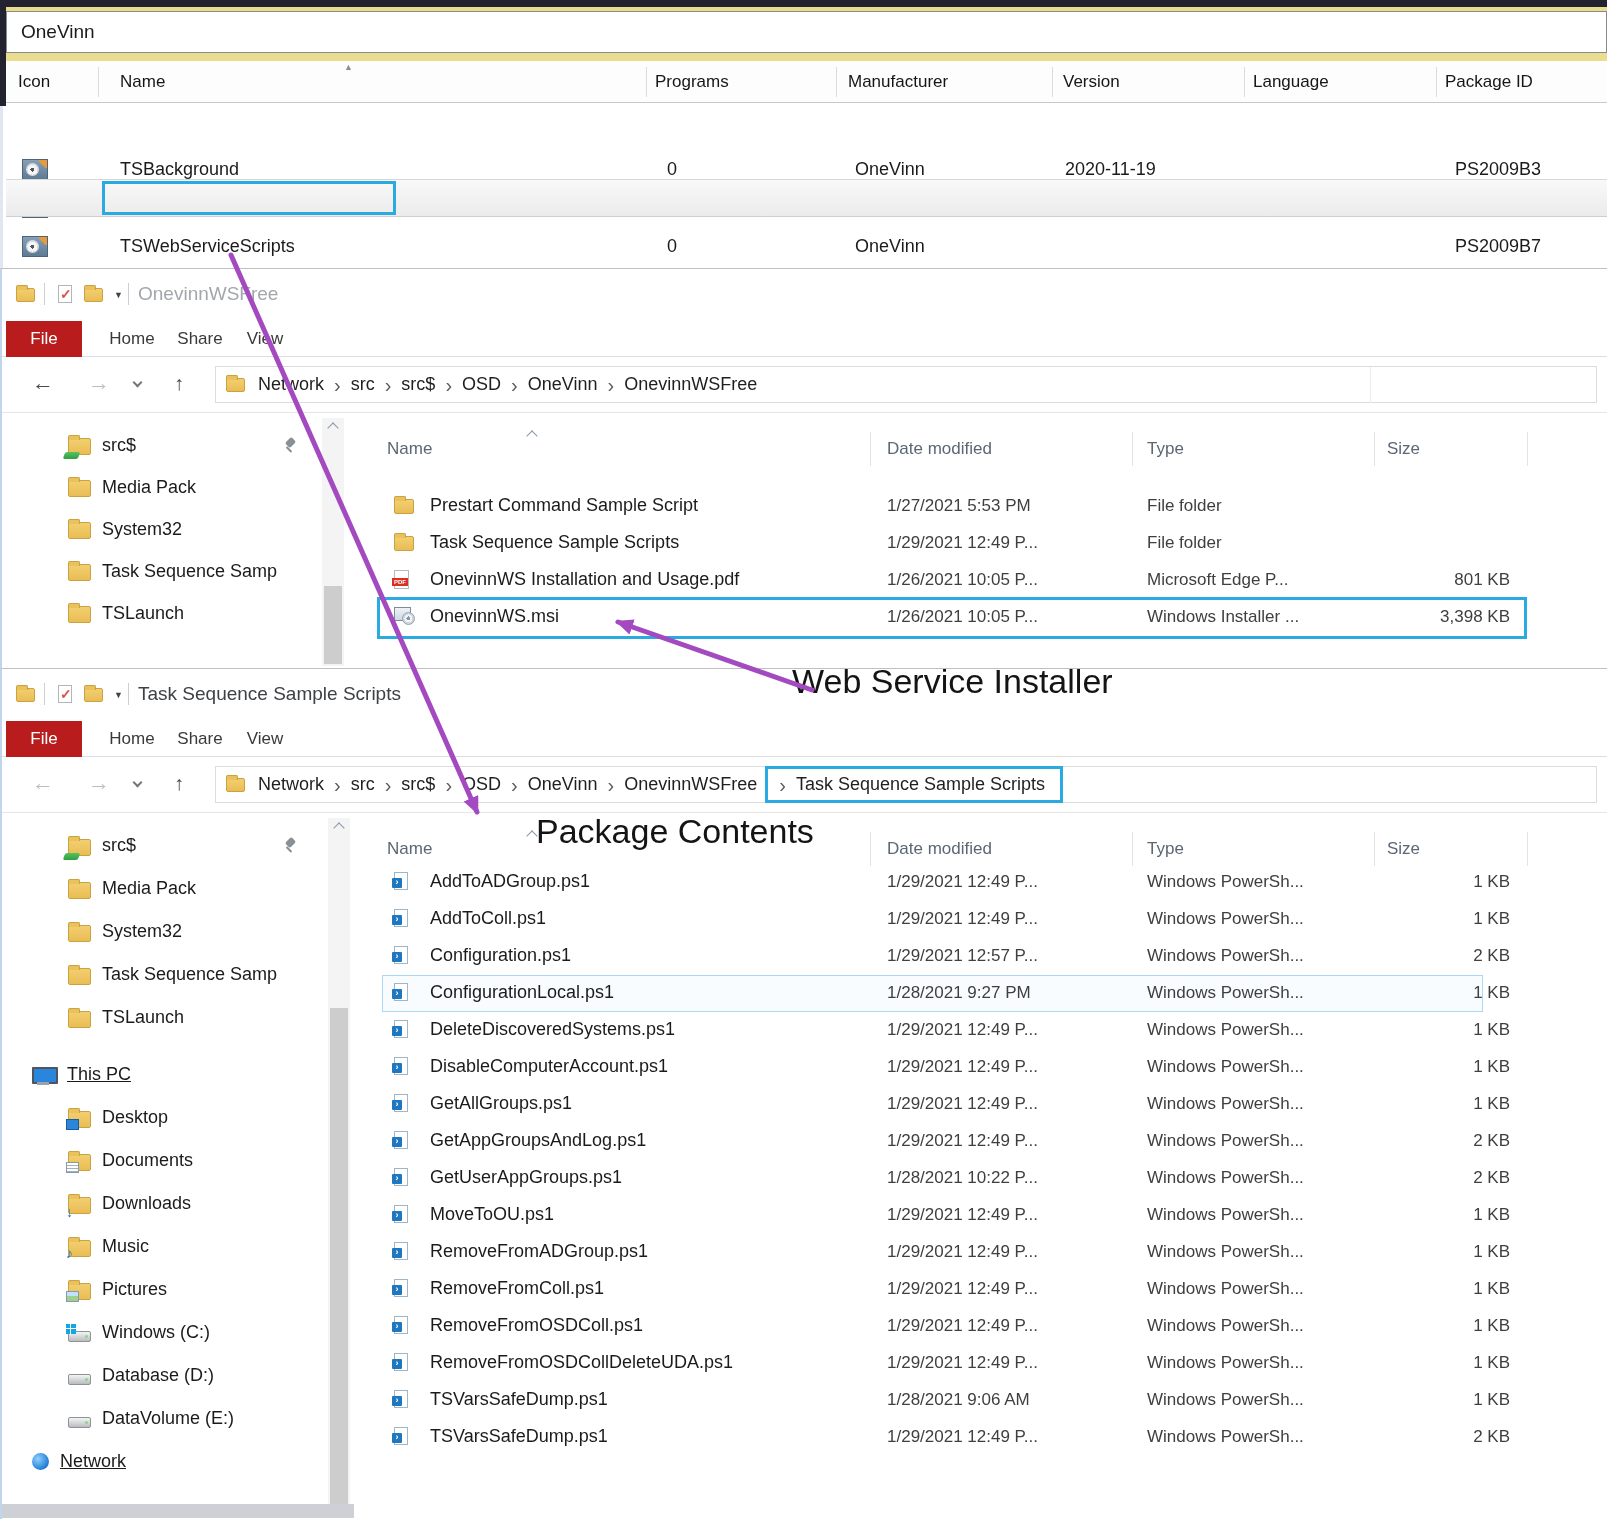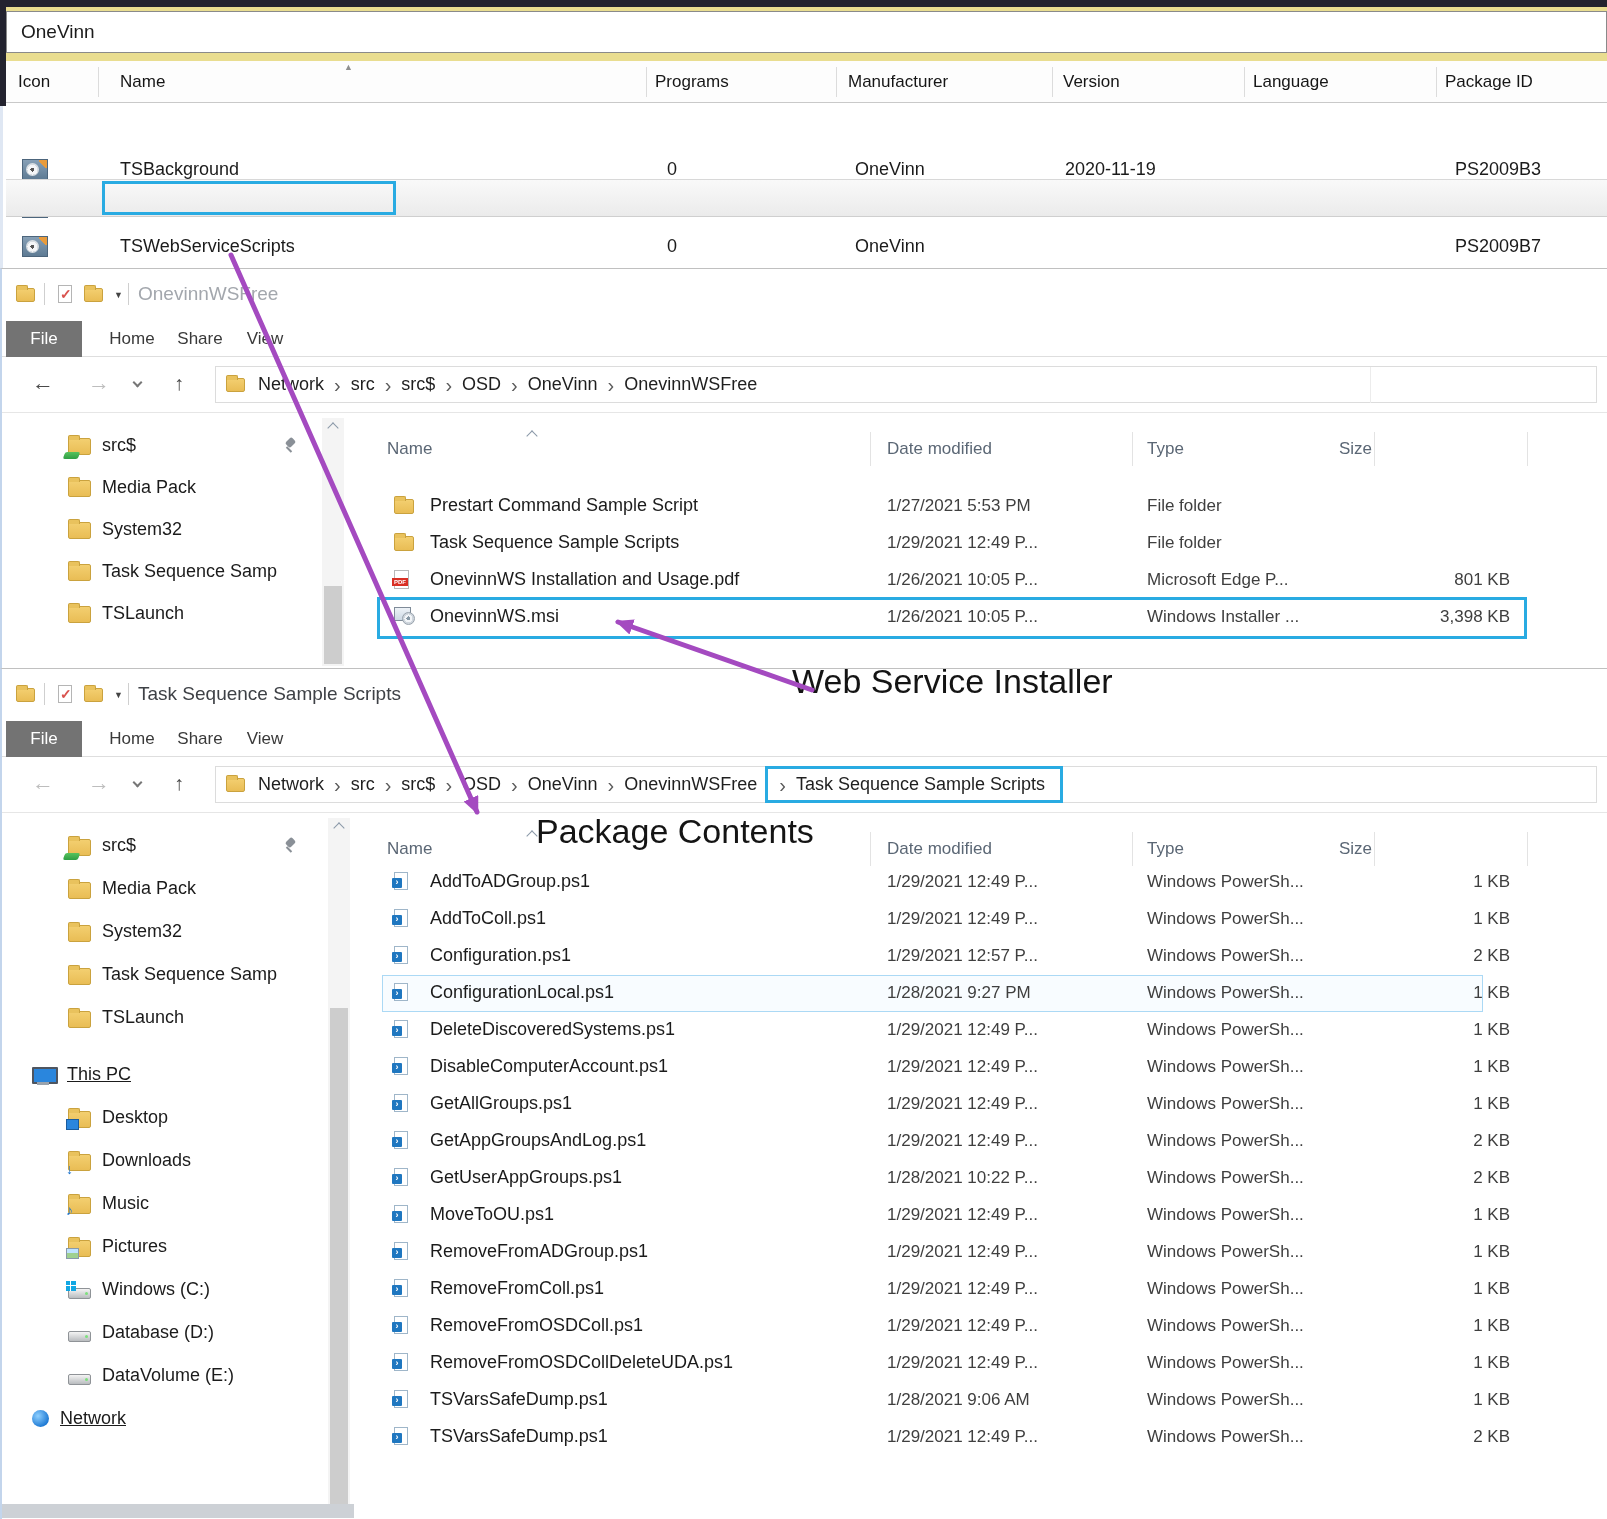--- a/index.html
+++ b/index.html
@@ -41,21 +41,21 @@
 
   .qat { position:relative; height:52px; }
   .qat .qi { position:absolute; top:16px; }
   .qat .qsep { position:absolute; top:14px; width:1px; height:22px; background:#cfcfcf; }
   .win-title { position:absolute; left:136px; top:14px; font-size:19px; white-space:nowrap; }
   .t-gray { color:#a3a7ad; } .t-dark { color:#3e4146; }
 
   .menubar { position:relative; height:36px; border-bottom:1px solid #dedede; }
   .menubar .tab { position:absolute; top:0; height:36px; line-height:36px; font-size:17px;
                   color:#3a3a3a; text-align:center; }
-  .menubar .tab-file { left:4px; width:76px; background:#737373; color:#fff; }
+  .menubar .tab-file { left:4px; width:76px; background:#b91c1c; color:#fff; }
   .menubar .tab-1 { left:92px; width:76px; } .menubar .tab-2 { left:160px; width:76px; }
   .menubar .tab-3 { left:228px; width:70px; }
 
   .navbar { position:relative; height:56px; border-bottom:1px solid #e6e6e6; }
   .nav-arrow { position:absolute; top:13px; font-size:22px; line-height:26px; }
   .addr { position:absolute; left:213px; right:10px; top:9px; bottom:9px; border:1px solid #dcdcdc;
           display:flex; align-items:center; padding-left:10px; }
   .crumbs { display:flex; align-items:center; white-space:nowrap; }
   .crumb { font-size:18px; color:#1f1f1f; margin:0 3px; }
   .crumb-sep { font-size:20px; color:#5a5a5a; margin:0 7px; line-height:18px; }
@@ -86,21 +86,21 @@
   .vthumb { position:absolute; left:2px; width:18px; background:#cdcdcd; }
   #e1 .vthumb { top:168px; height:78px; }
   #e2 .vthumb { top:190px; height:500px; }
   .chev-up-thin { display:inline-block; width:8px; height:8px; border-left:1px solid #8a98a8;
                   border-top:1px solid #8a98a8; transform:rotate(45deg); }
   .vscroll .chev-up-thin { position:absolute; left:7px; top:6px; }
 
   .filelist { position:absolute; left:350px; right:0; top:0; bottom:0; }
   .fl-head { position:absolute; left:0; right:0; top:18px; height:34px; }
   .fl-head .fh { position:absolute; top:7px; font-size:17px; color:#5b6775; }
-  .fh-name { left:35px; } .fh-date { left:535px; } .fh-type { left:795px; } .fh-size { left:987px;text-align:center; }
+  .fh-name { left:35px; } .fh-date { left:535px; } .fh-type { left:795px; } .fh-size { left:1035px;text-align:center; }
   .fl-head .fsep { position:absolute; top:0; width:1px; height:34px; background:#e3e3e3; }
   .fl-head .sort { position:absolute; left:176px; top:0; }
   .fl-rows { position:absolute; left:0; right:0; }
   #e1 .fl-rows { top:74px; } #e2 .fl-rows { top:50px; }
   .file-row { position:relative; height:37px; font-size:18px; }
   .file-row .fico { position:absolute; left:42px; top:8px; }
   .file-row .fname { position:absolute; left:78px; top:7px; white-space:nowrap; }
   .file-row .fdate, .file-row .ftype { position:absolute; top:8px; font-size:17px; color:#3f3f3f; white-space:nowrap; }
   .file-row .fdate { left:535px; } .file-row .ftype { left:795px; }
   .file-row .fsize { position:absolute; top:8px; right:97px; width:150px; text-align:right;
@@ -432,20 +432,24 @@
         </div>
         <div class="side-item lvl0 sect">
           <span class="ic ic-pc"></span>
           <span class="side-label">This PC</span>
         </div>
         <div class="side-item lvl1">
           <span class="ic ic-folder ov ov-desktop"></span>
           <span class="side-label">Desktop</span>
         </div>
         <div class="side-item lvl1">
+          <span class="ic ic-folder ov ov-doc"></span>
+          <span class="side-label">Documents</span>
+        </div>
+        <div class="side-item lvl1">
           <span class="ic ic-folder ov ov-down"></span>
           <span class="side-label">Downloads</span>
         </div>
         <div class="side-item lvl1">
           <span class="ic ic-folder ov ov-music"></span>
           <span class="side-label">Music</span>
         </div>
         <div class="side-item lvl1">
           <span class="ic ic-folder ov ov-pic"></span>
           <span class="side-label">Pictures</span>

